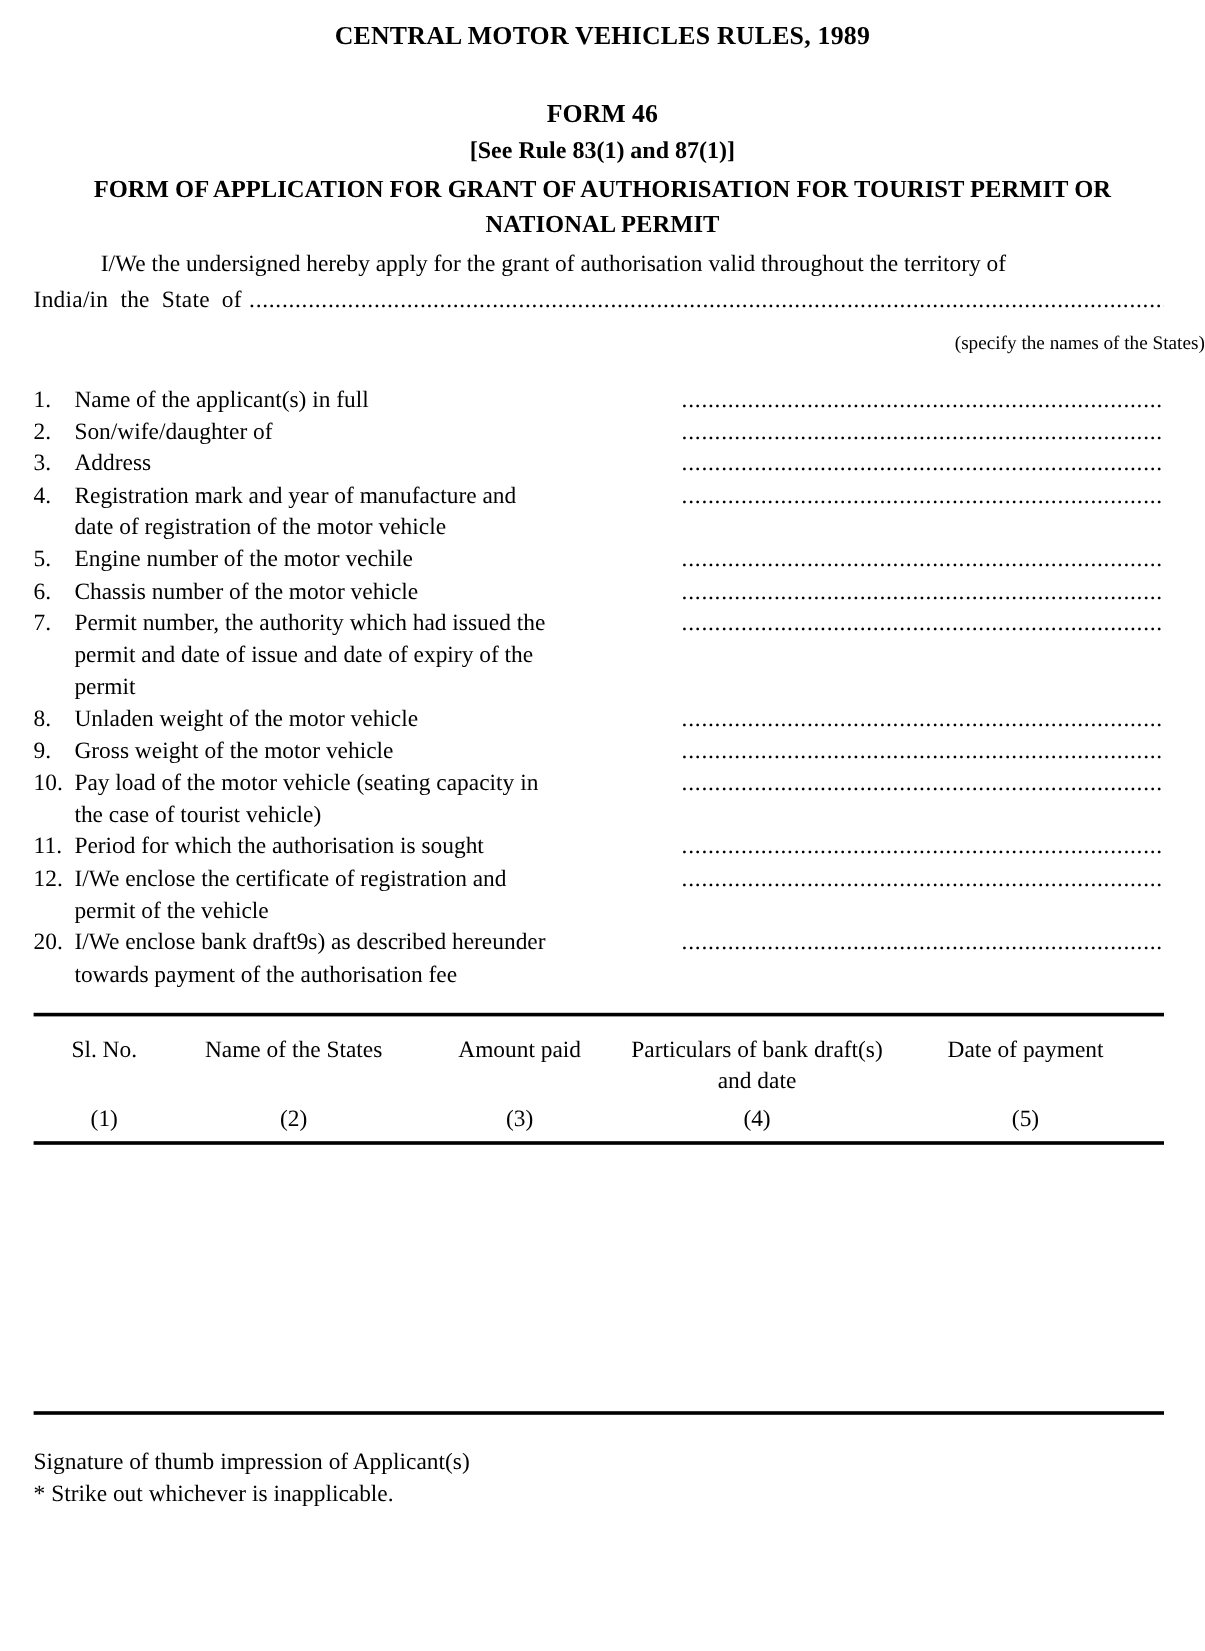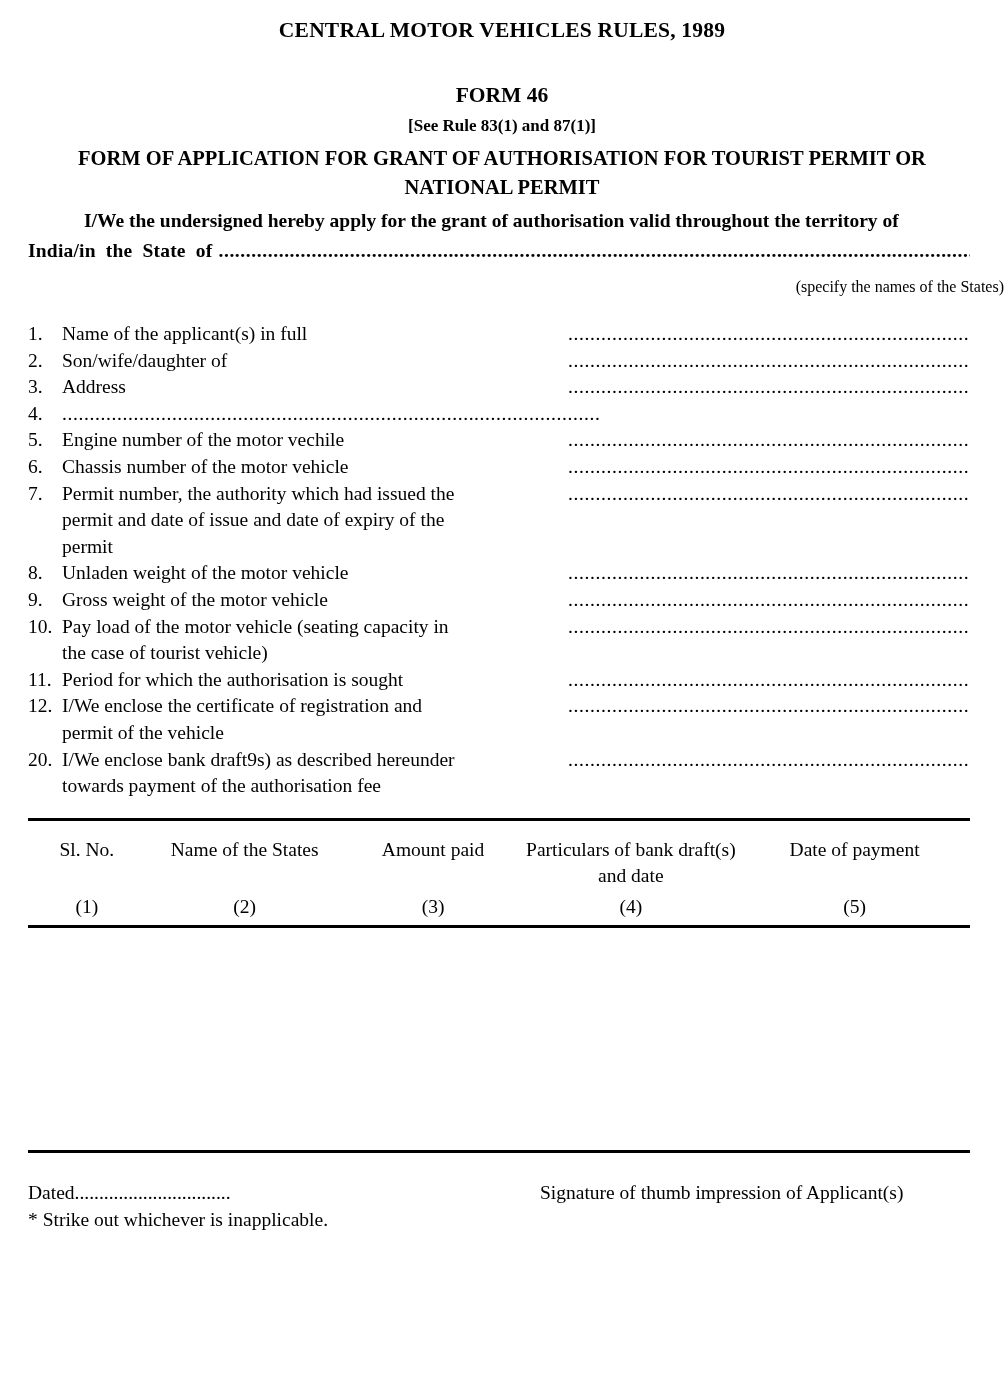--- a/index.html
+++ b/index.html
@@ -36,21 +36,21 @@
     line-height: 26px;
   }
   .form-no {
     font-size: 21.5px;
     font-weight: bold;
     margin: 0;
     padding-top: 39px;
     line-height: 26px;
   }
   .rule-ref {
-    font-size: 17px;
+    font-size: 20px;
     font-weight: bold;
     margin: 0;
     padding-top: 5px;
     line-height: 26px;
   }
   .form-subject {
     font-size: 20.5px;
     font-weight: bold;
     margin: 0;
     padding-top: 5px;
@@ -80,21 +80,20 @@
   }
 
   
   .intro {
     margin-top: 4px;
     padding-left: 28px;
     padding-right: 34px;
     font-size: 19.5px;
     line-height: 30px;
     text-align: justify;
-    font-weight: bold;
   }
   .intro .indent { display: inline-block; width: 56px; }
   .intro-line2 {
     display: flex;
     align-items: flex-end;
     white-space: nowrap;
   }
   .intro-line2 .lead { letter-spacing: 0.2px; word-spacing: 5px; }
   .intro-line2 .fill {
     flex: 1 1 auto;
@@ -242,20 +241,22 @@
     </div>
 
     <div class="item-row">
       <span class="item-num">3.</span>
       <span class="item-text">Address</span>
       <span class="item-dots">..................................................................................................</span>
     </div>
 
     <div class="item-row">
       <span class="item-num">4.</span>
+      <span class="item-text">Registration mark and year of manufacture and
+date of  registration of the motor vehicle</span>
       <span class="item-dots">..................................................................................................</span>
     </div>
 
     <div class="item-row">
       <span class="item-num">5.</span>
       <span class="item-text">Engine number of the motor vechile</span>
       <span class="item-dots">..................................................................................................</span>
     </div>
 
     <div class="item-row">
@@ -333,19 +334,18 @@
         </tr>
       </thead>
     </table>
     <div class="rule-thick"></div>
     <div class="table-body-space"></div>
     <div class="rule-thick"></div>
   </div>
 
   <div class="footer">
     <div class="footer-row">
-      <span class="dated">Dated................................</span>
       <span class="signature">Signature of thumb impression of Applicant(s)</span>
     </div>
     <div class="strike-note">* Strike out whichever is inapplicable.</div>
   </div>
 
 </div>
 
 </body></html>

